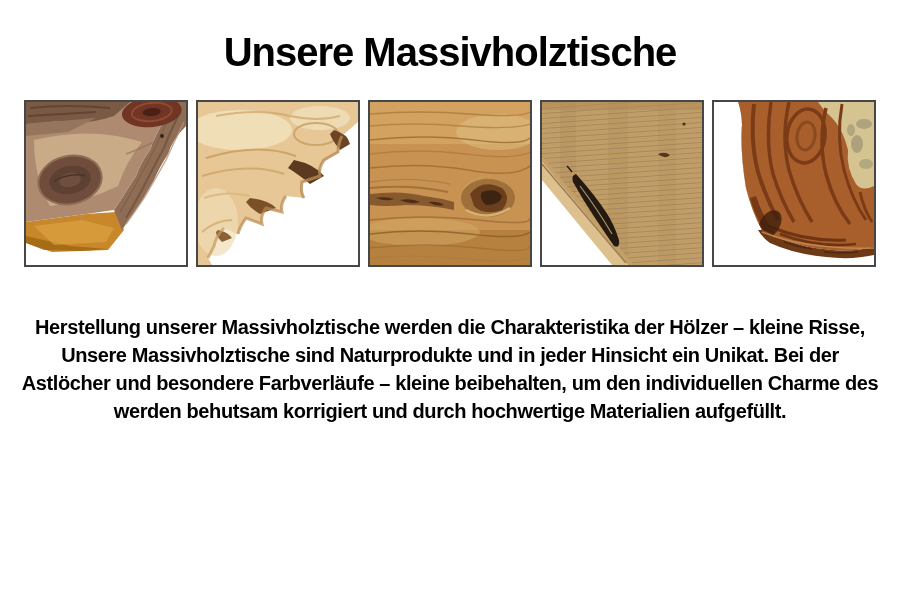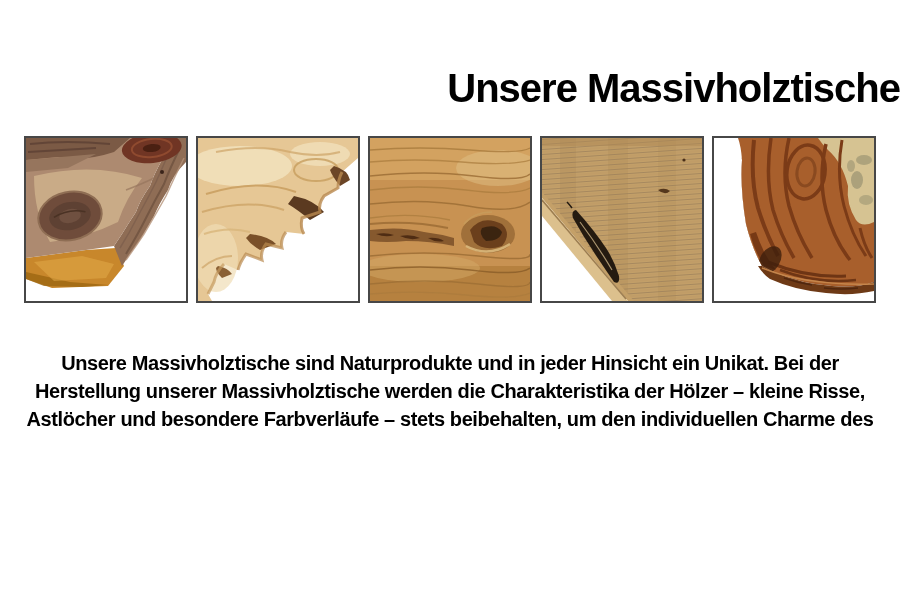--- a/index.html
+++ b/index.html
@@ -7,22 +7,22 @@
   body {
     width: 900px; height: 600px;
     background: #ffffff;
     color: #000000;
     font-family: "Liberation Sans", sans-serif;
     overflow: hidden;
   }
   .poster { width: 900px; height: 600px; }
 
   .title {
-    margin: 64px 0 0 0;
-    text-align: right;
+    margin: 28px 0 0 0;
+    text-align: center;
     font-size: 40px;
     line-height: 48px;
     font-weight: 700;
     letter-spacing: -1px;
   }
 
   .image-row {
     margin-top: 24px;
     display: flex;
     justify-content: center;
@@ -230,18 +230,19 @@
 
         <path d="M48,128 L60,134 Q88,146 118,148 Q144,150 160,144 L160,153 Q138,158 112,155 Q80,152 56,141 Q48,135 44,128 Z" fill="#6e3a16"></path>
         <path d="M48,130 Q92,148 160,146" stroke="#c98a4e" stroke-width="1.6" fill="none" opacity="0.9"></path>
         <path d="M70,140 q14,5 28,7 M110,150 q18,2 34,0" stroke="#48230e" stroke-width="1.5" fill="none" opacity="0.8"></path>
       </svg>
     </figure>
 
   </div>
 
   <div class="description">
+    <div class="line">Herstellung unserer Massivholztische werden die Charakteristika der Hölzer – kleine Risse,</div>
     <div class="line">Unsere Massivholztische sind Naturprodukte und in jeder Hinsicht ein Unikat. Bei der</div>
-    <div class="line">Herstellung unserer Massivholztische werden die Charakteristika der Hölzer – kleine Risse,</div>
-    <div class="line">Astlöcher und besondere Farbverläufe – stets beibehalten, um den individuellen Charme des</div>
+    <div class="line">Astlöcher und besondere Farbverläufe – kleine beibehalten, um den individuellen Charme des</div>
+    <div class="line">werden behutsam korrigiert und durch hochwertige Materialien aufgefüllt.</div>
   </div>
 
 </main>
 
 </body></html>

